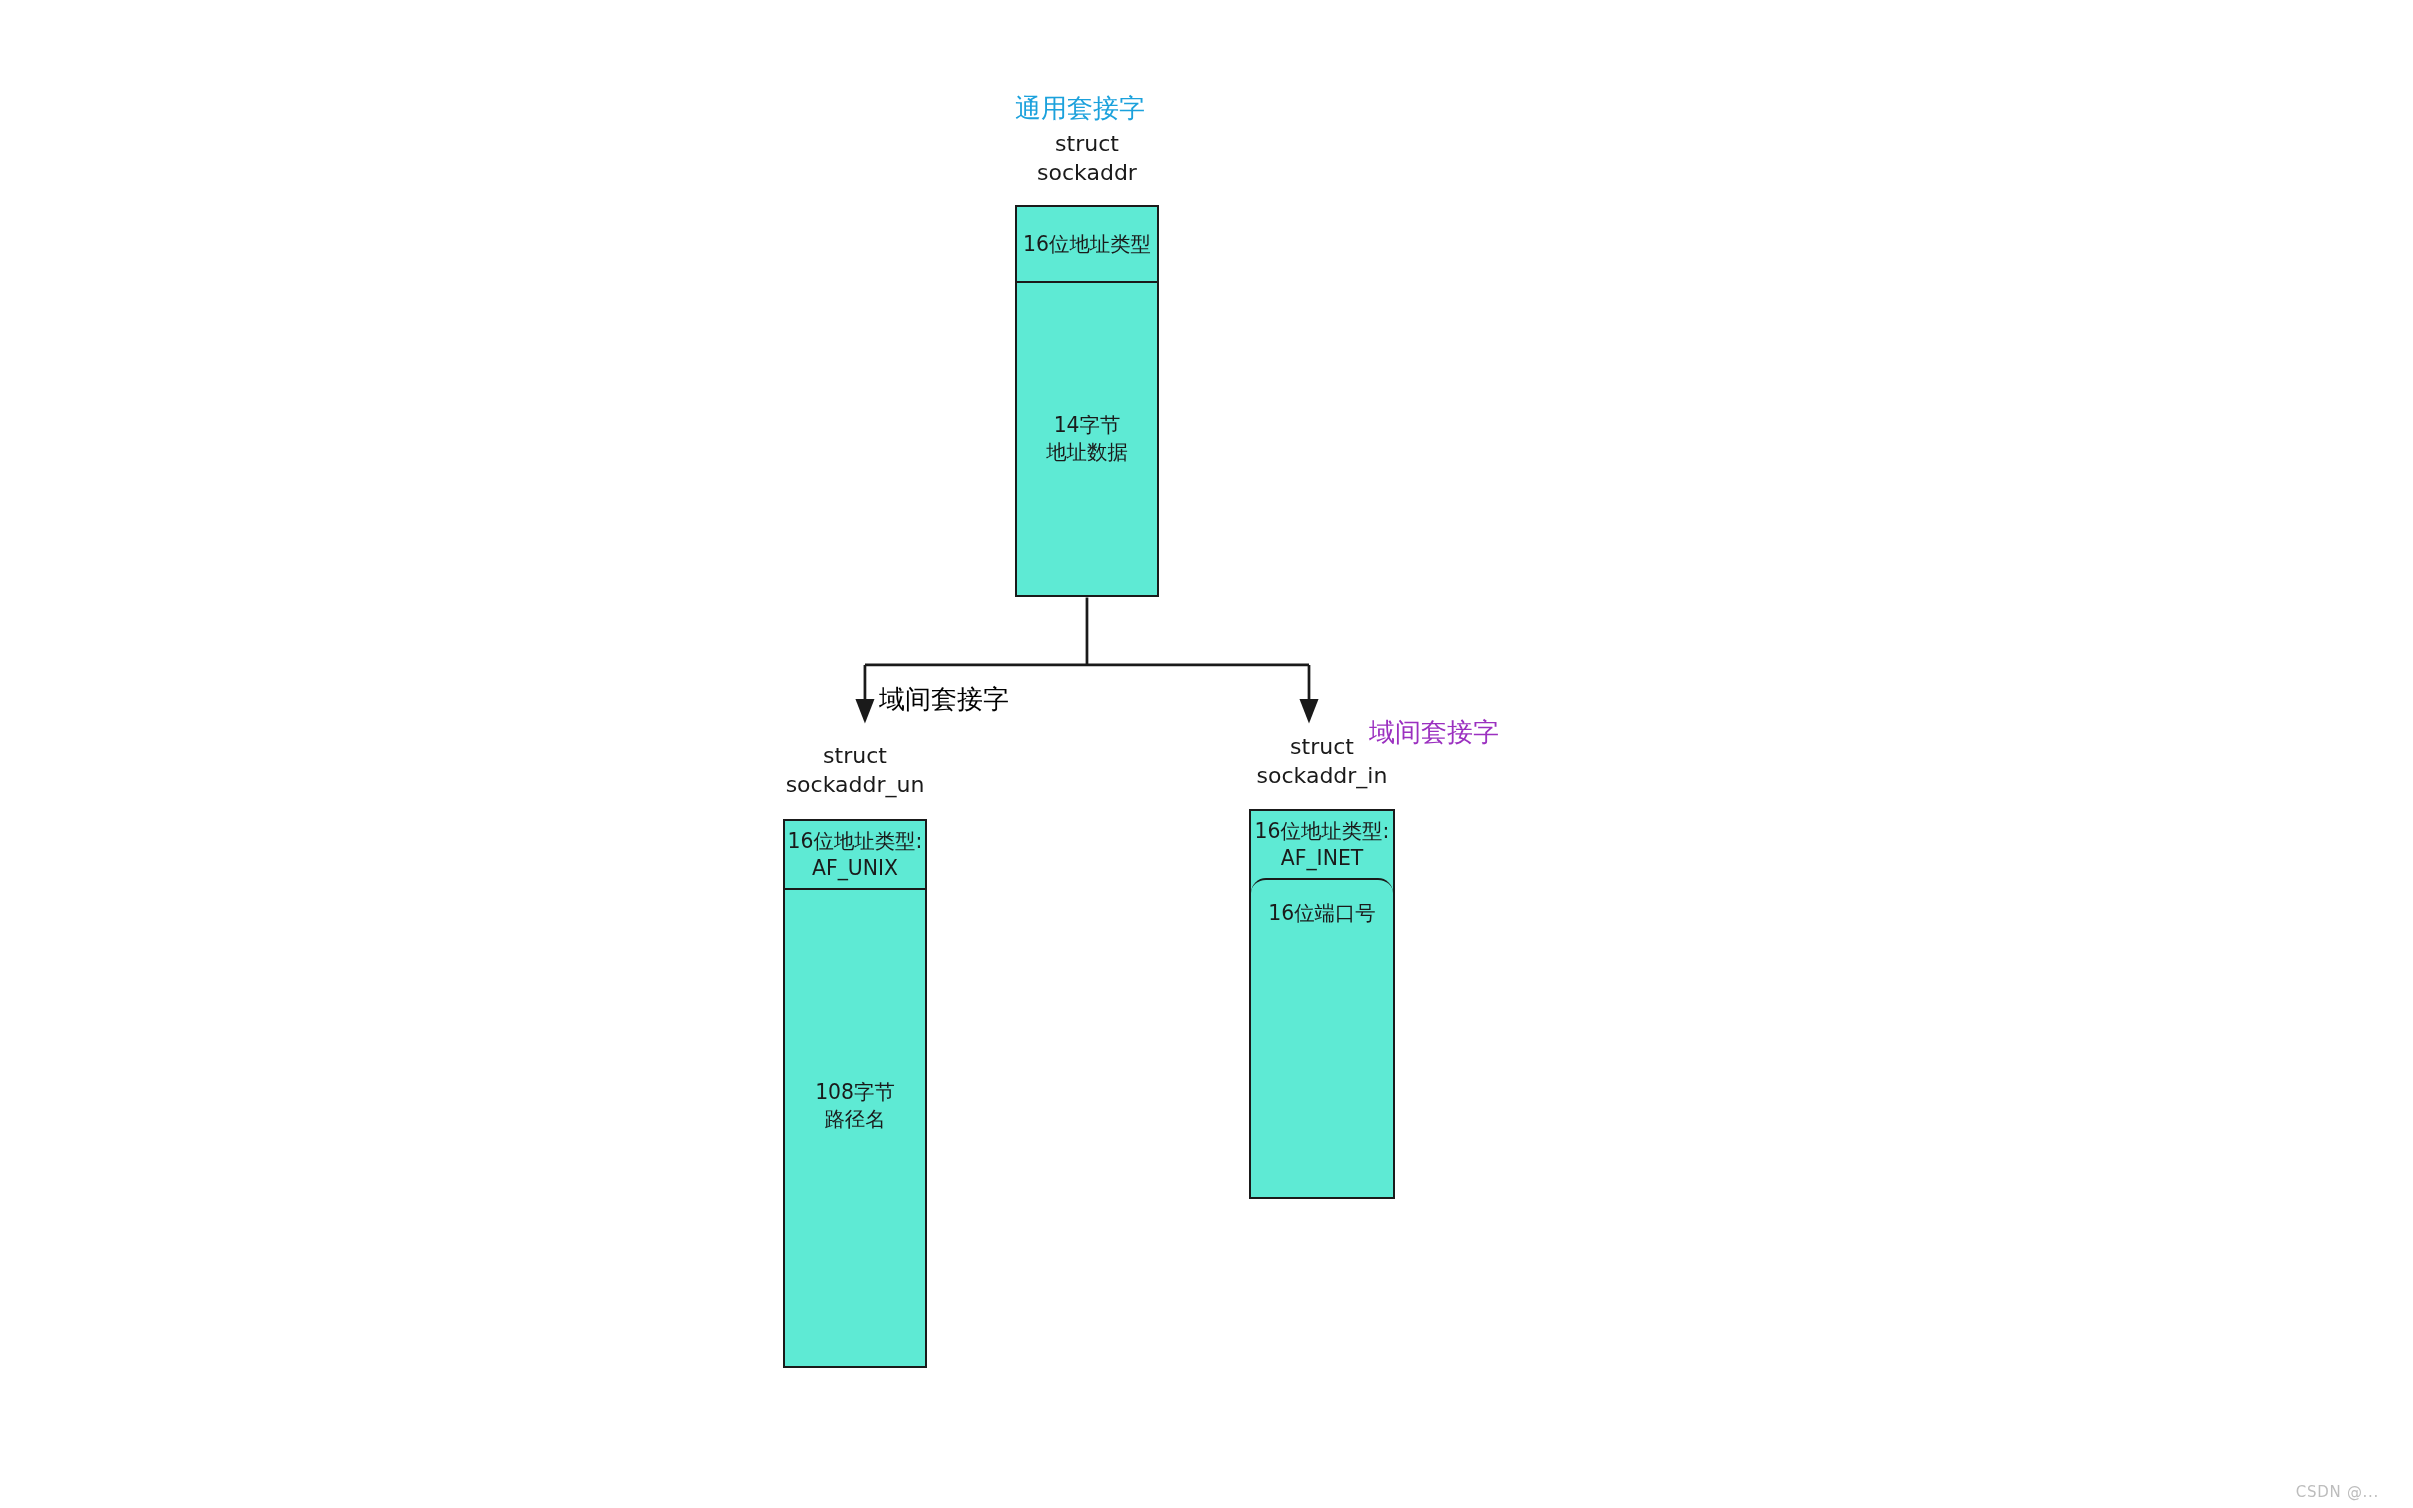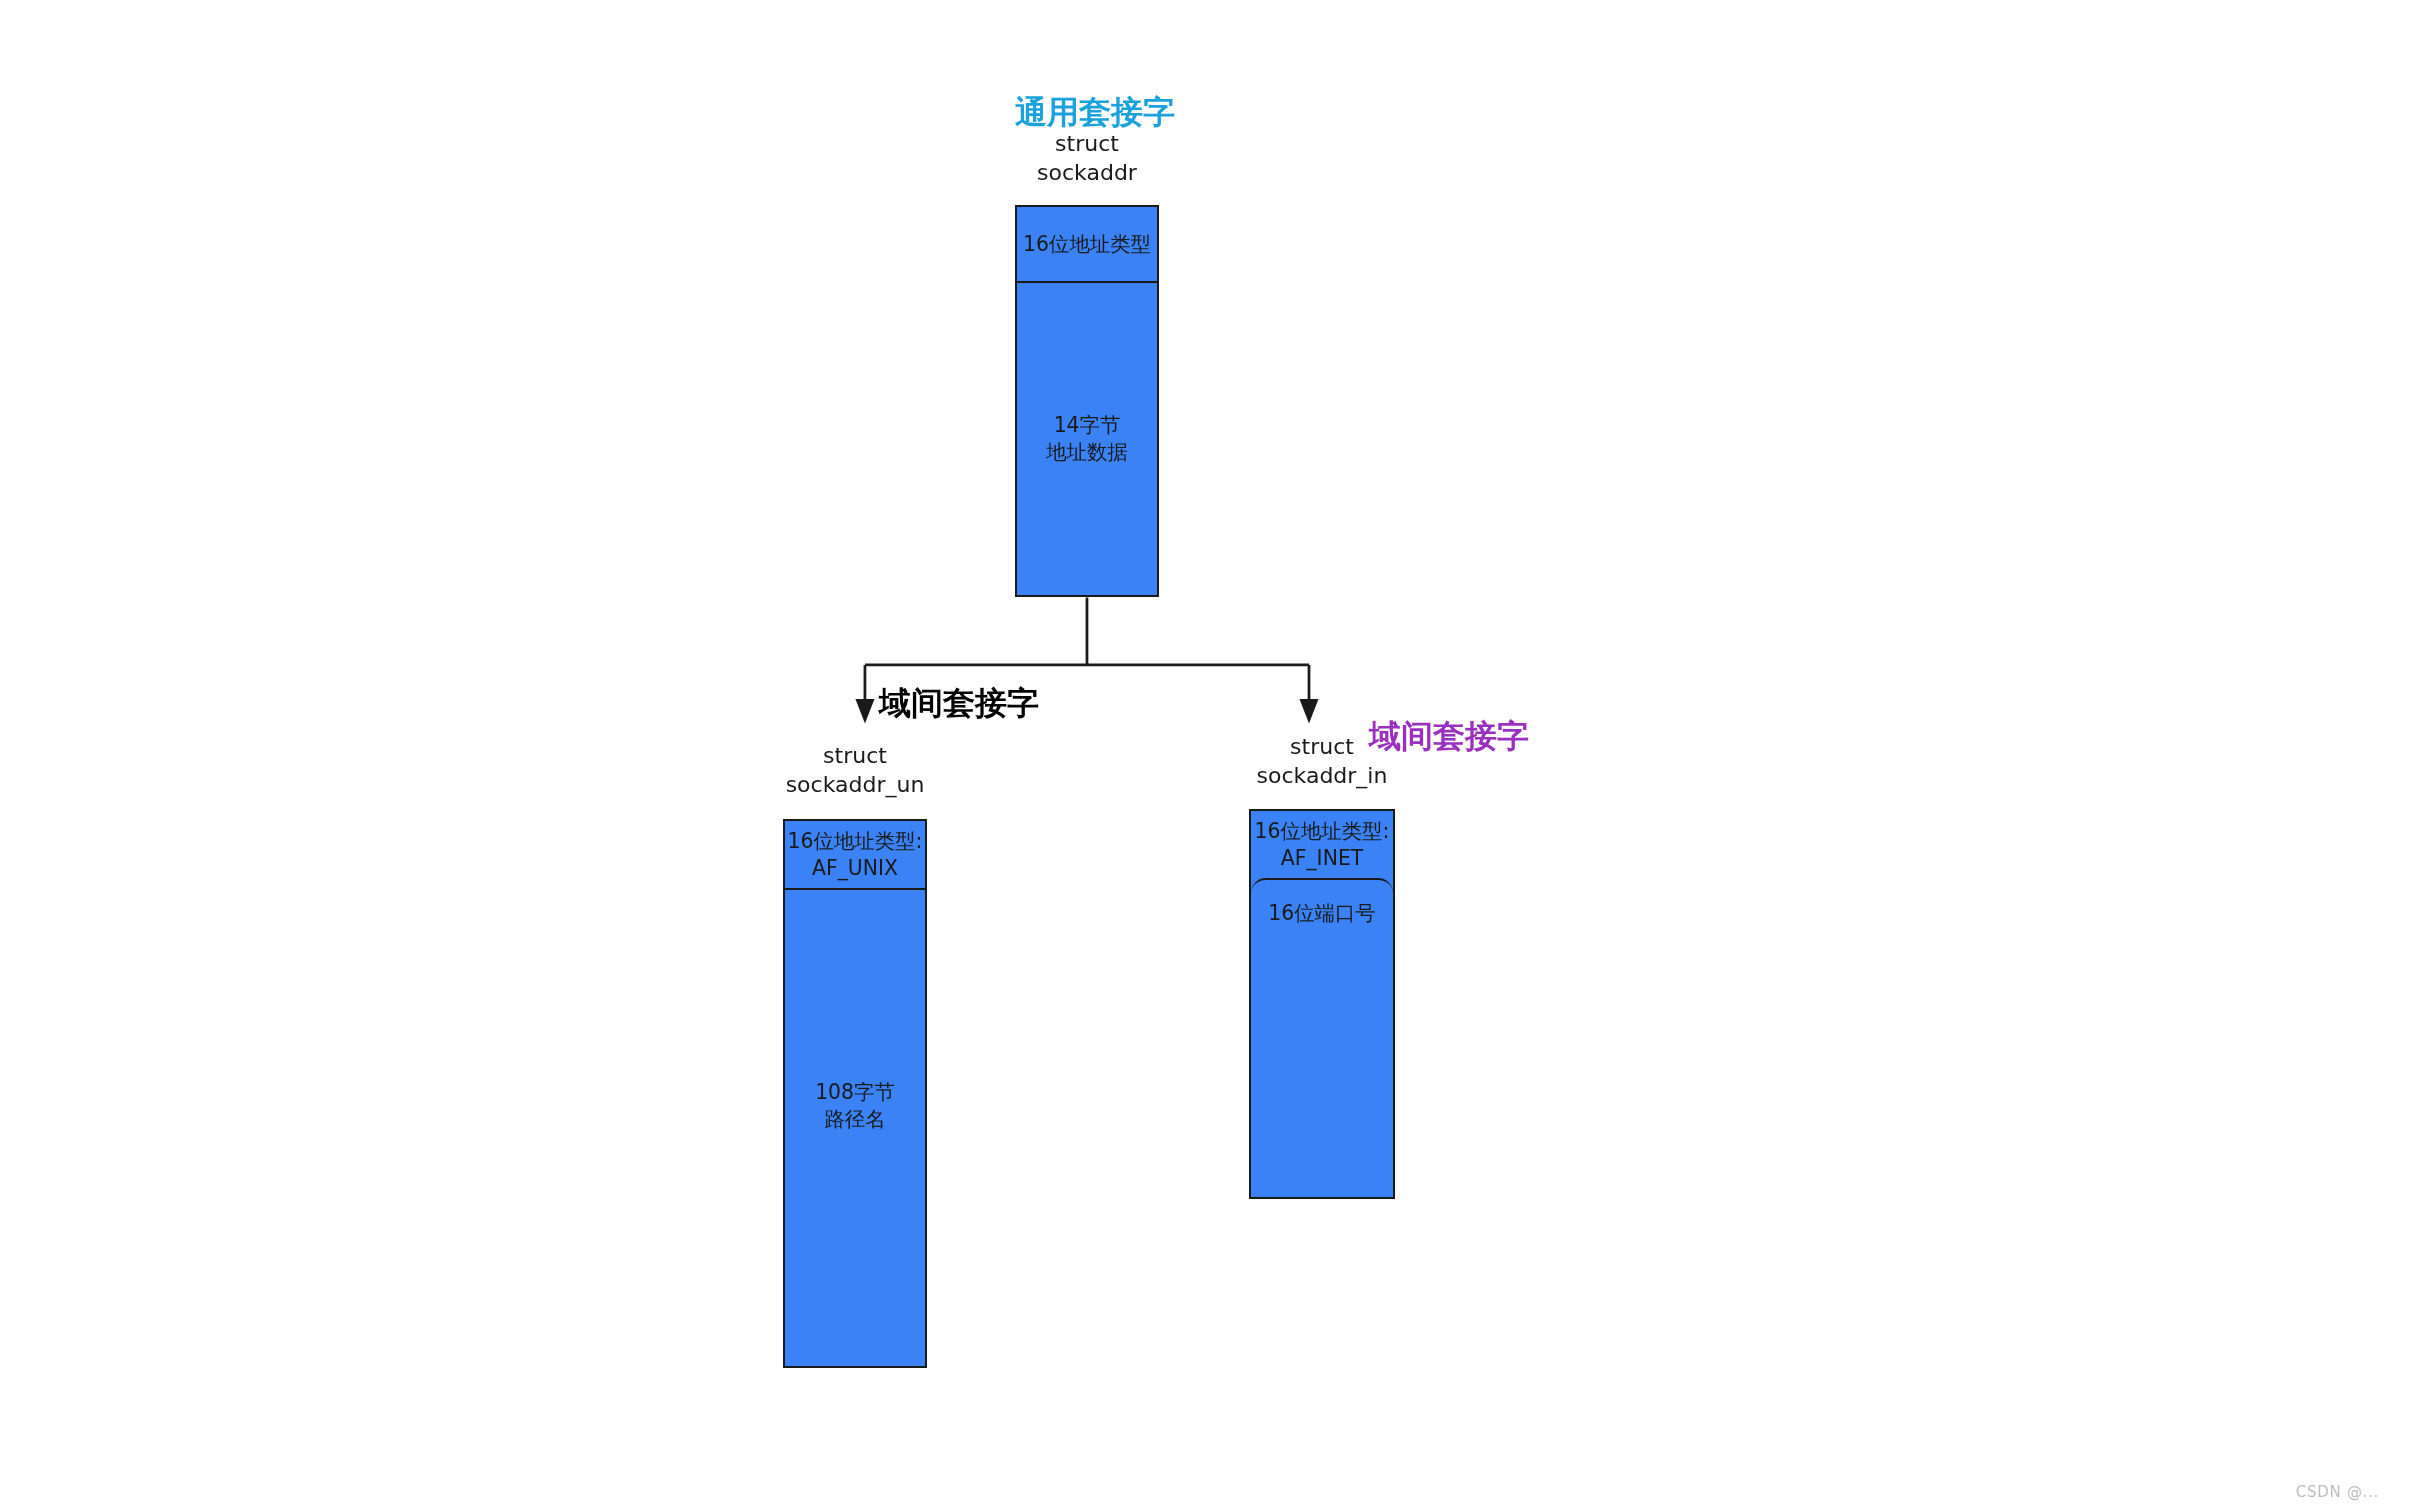--- a/index.html
+++ b/index.html
@@ -2,31 +2,31 @@
 <html style="font-size:11px"><head>
 <meta charset="utf-8">
 <style>
   * { margin:0; padding:0; box-sizing:border-box; }
   html, body { background:#ffffff; }
   body { font-family:"DejaVu Sans","Liberation Sans",sans-serif; color:#1a1a1a; }
   .canvas { position:relative; width:2413px; height:1509px; background:#ffffff; overflow:hidden; }
 
   .connectors { position:absolute; left:0; top:0; width:2413px; height:1509px; pointer-events:none; }
 
-  .cat-title { position:absolute; font-size:32px; font-weight:700; text-align:left; white-space:nowrap; }
+  .cat-title { position:absolute; font-size:26px; font-weight:400; text-align:left; white-space:nowrap; }
   .cat-title.generic { left:1015px; top:91px; width:144px; color:#1BA1DC; }
   .cat-title.unix    { left:879px; top:682px; width:150px; color:#000000; }
   .cat-title.inet    { left:1369px; top:715px; width:150px; color:#9B30C0; }
 
   .struct-label { position:absolute; font-size:22px; line-height:1.32; text-align:center; white-space:pre-line; color:#1a1a1a; }
   .struct-label.generic { left:1015px; top:129px;  width:144px; }
   .struct-label.unix    { left:783px; top:741px; width:144px; }
   .struct-label.inet    { left:1249px; top:732px; width:146px; }
 
-  .struct-box { position:absolute; border:2.7px solid #1a1a1a; background:#3b82f6; display:flex; flex-direction:column; }
+  .struct-box { position:absolute; border:2.7px solid #1a1a1a; background:#5eead4; display:flex; flex-direction:column; }
   .struct-box.generic { left:1015px; top:205px;  width:144px; height:392px; }
   .struct-box.unix    { left:783px; top:819px; width:144px; height:549px; }
   .struct-box.inet    { left:1249px; top:809px; width:146px; height:390px; }
 
   .field { font-size:20.4px; line-height:1.3; text-align:center; white-space:pre-line;
            display:flex; align-items:center; justify-content:center; color:#1a1a1a; }
   .field + .field { border-top:2.7px solid #1a1a1a; }
 
   .generic .f1 { flex:0 0 74px; }
   .generic .f2 { flex:1 1 auto; }

